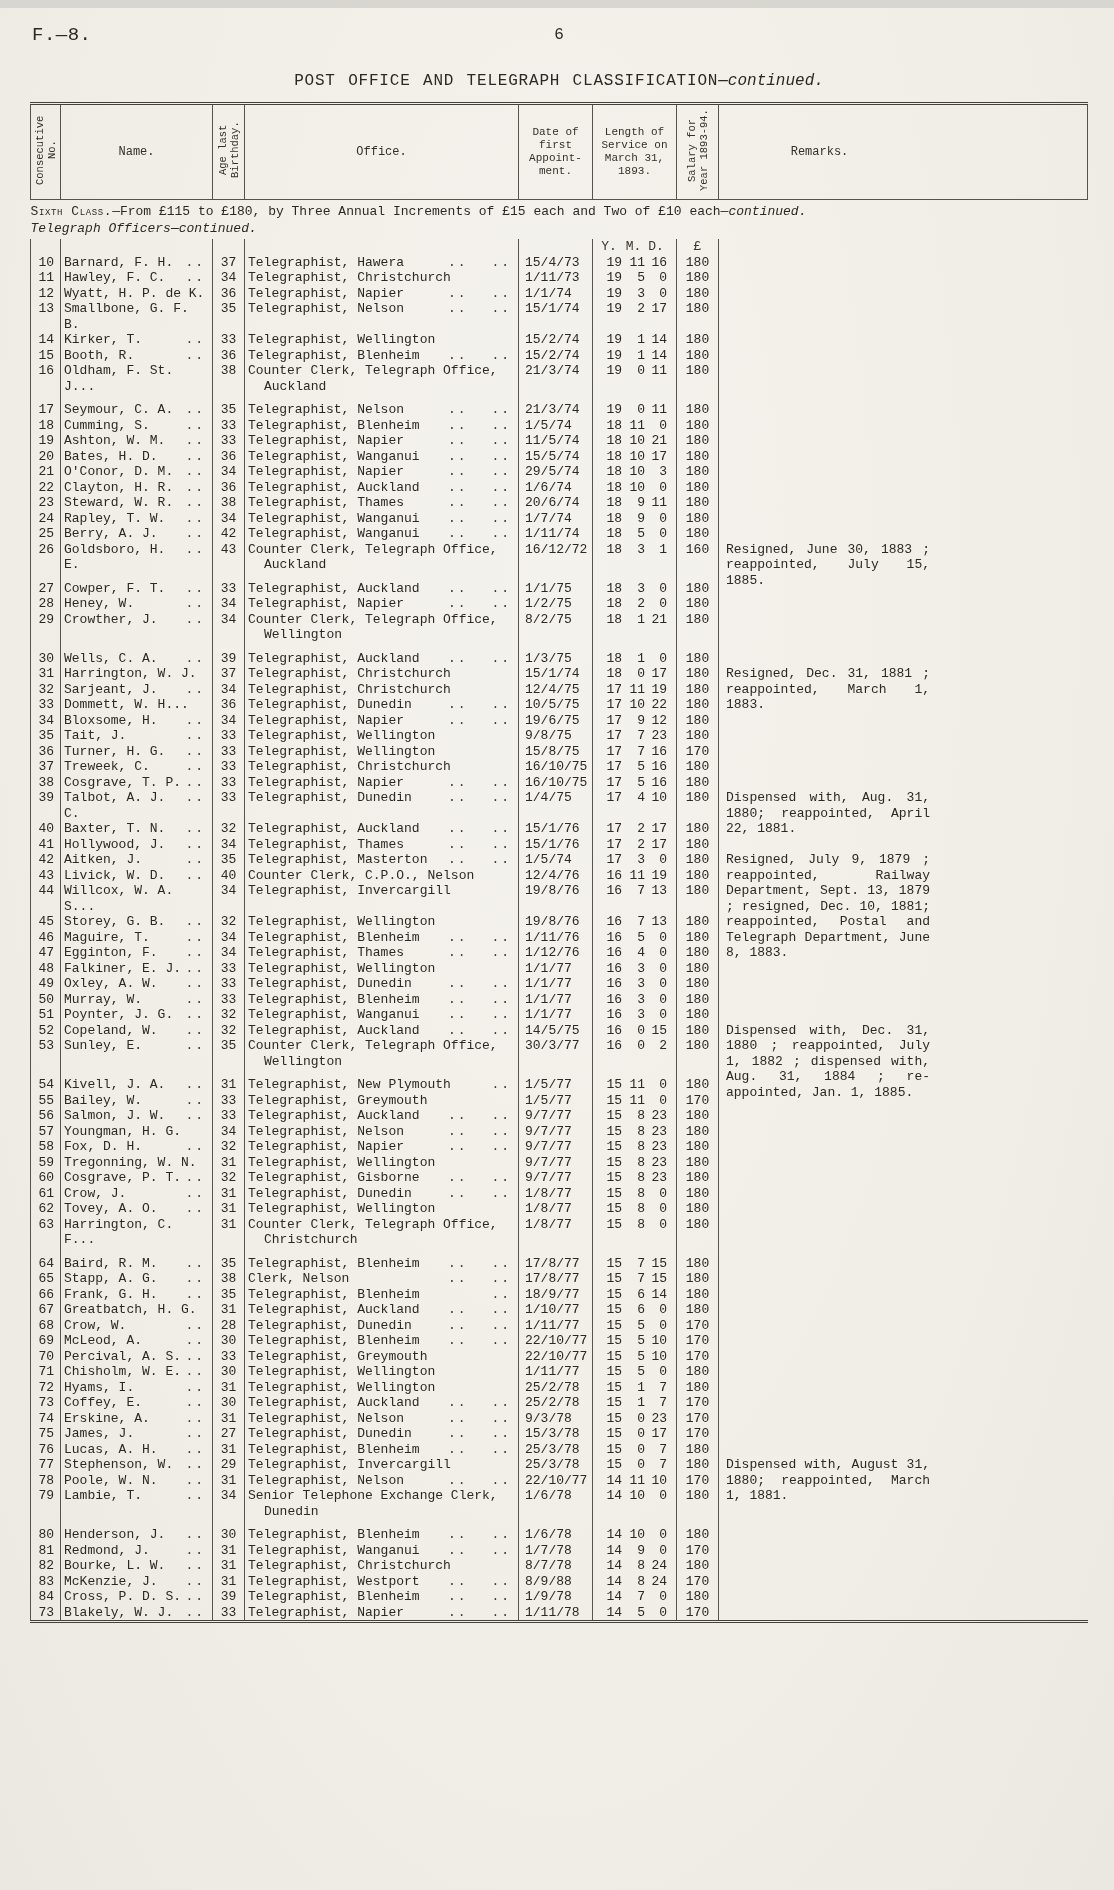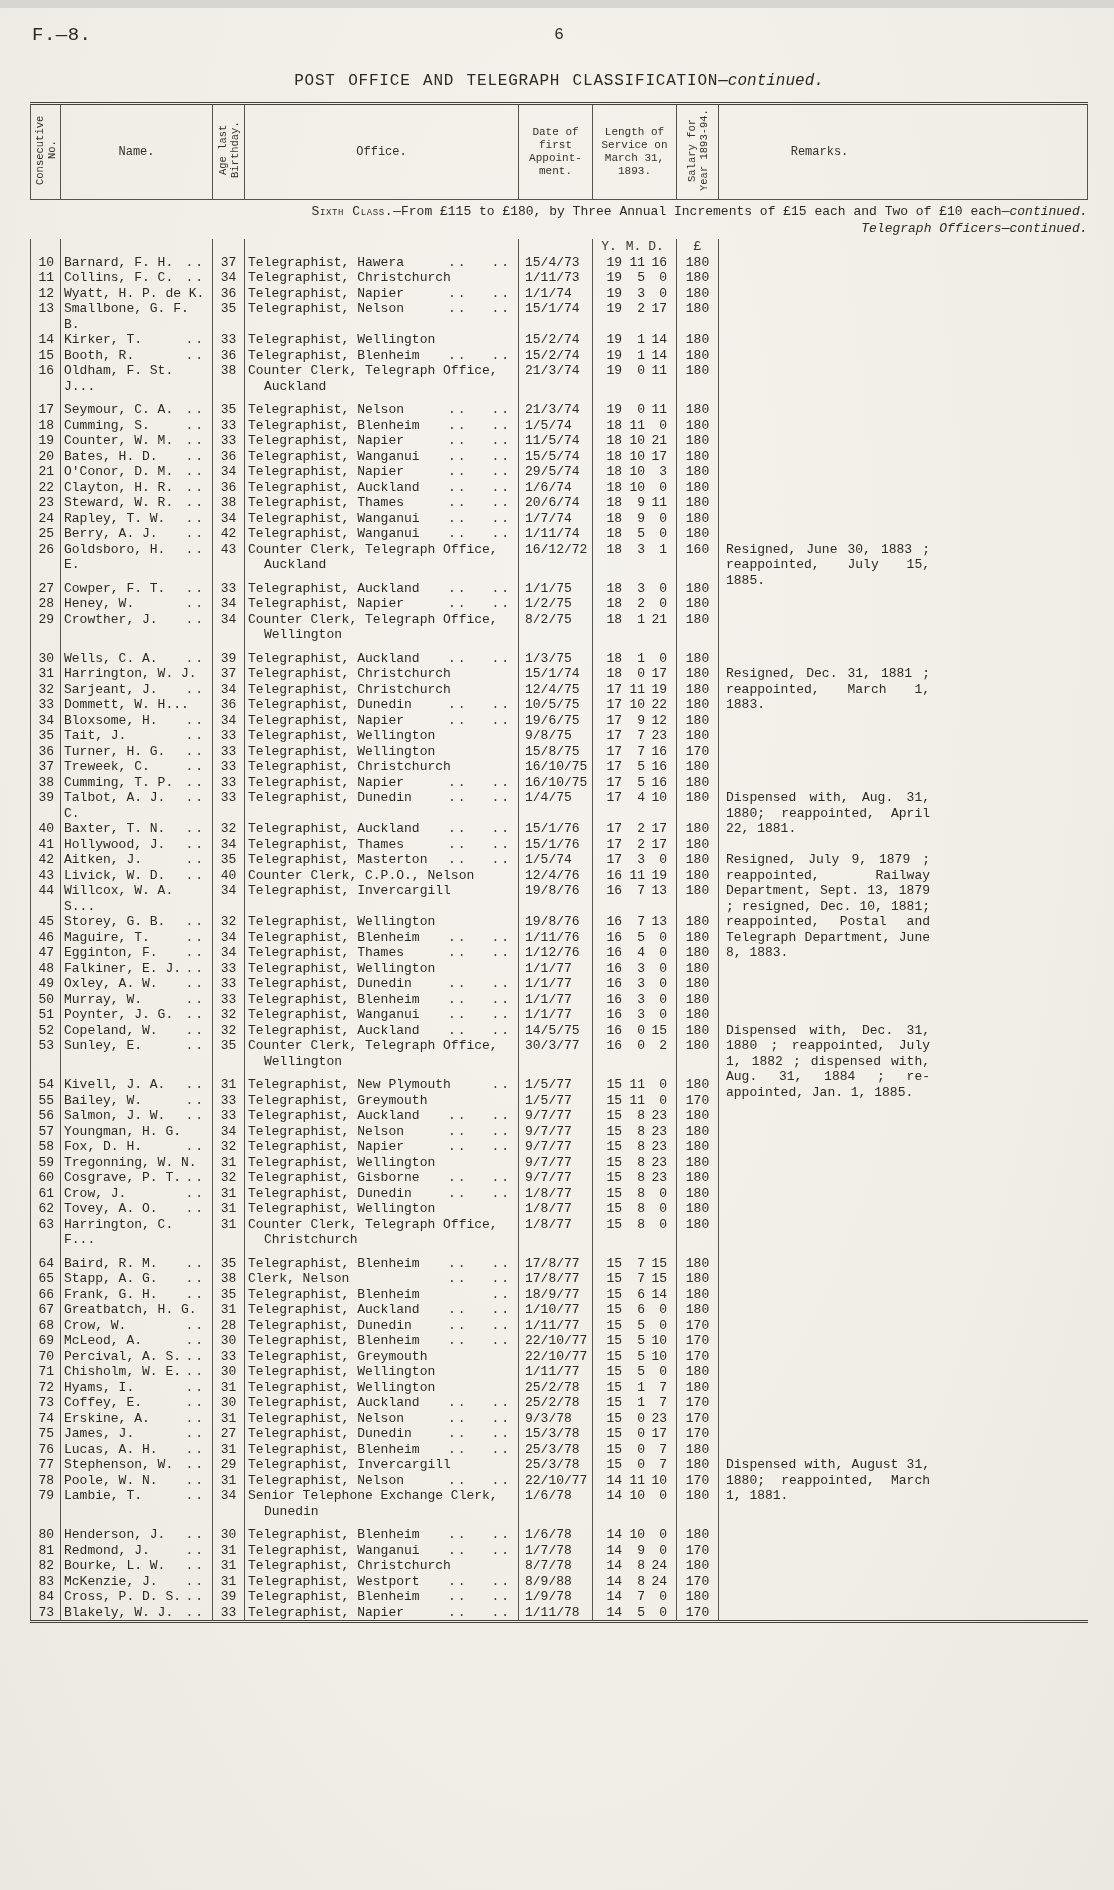--- a/index.html
+++ b/index.html
@@ -28,21 +28,21 @@
     border: 1px solid #56534b; border-top: 3px double #44413a;
     font-size: 11px; line-height: 13px; text-align: center; vertical-align: middle;
     height: 94px; padding: 2px 3px; color: #33302a;
   }
   .classification thead th.h-name, .classification thead th.h-office, .classification thead th.h-remarks { font-size: 12px; }
   .classification thead th.h-remarks { padding-right: 170px; }
   .rot { writing-mode: vertical-rl; transform: rotate(180deg); display: inline-block;
     max-height: 88px; font-size: 10.5px; line-height: 12px; }
 
   .classification tbody td { font-size: 13px; line-height: 15.5px; vertical-align: top; }
-  .heading-row td { border: none; text-align: right; padding: 4px 0 1px; font-size: 13.5px; }
+  .heading-row td { border: none; text-align: left; padding: 4px 0 1px; font-size: 13.5px; }
   .subheading-row td { padding: 0 0 3px; font-size: 13px; }
   .unit-row td { border-left: 1px solid #57544c; font-size: 10.5px; line-height: 13px; color: #3a372f; }
   tr.data td { border-left: 1px solid #57544c; }
 
   .c-no { text-align: right; padding-right: 6px !important; }
   .c-age { text-align: center; }
   .c-date { padding-left: 6px !important; }
   .c-sal { text-align: center; }
   .c-svc span { display: inline-block; text-align: right; }
   .svc-y { width: 26px; } .svc-m { width: 23px; } .svc-d { width: 22px; }
@@ -129,21 +129,21 @@
           </td>
           <td class="c-date">15/4/73</td>
           <td class="c-svc"><span class="svc-y">19</span><span class="svc-m">11</span><span class="svc-d">16</span></td>
           <td class="c-sal">180</td>
           <td class="c-rem"></td>
         </tr>
         <tr class="data">
           <td class="c-no">11</td>
           <td class="c-name">
             <div class="nm">
-              <span>Collins, F. C.</span>
+              <span>Hawley, F. C.</span>
               <span class="dots">..</span>
             </div>
           </td>
           <td class="c-age">34</td>
           <td class="c-office">
             <div class="of">
               <span>Telegraphist, Christchurch</span>
               <span class="dots"></span>
             </div>
           </td>
@@ -290,21 +290,21 @@
           </td>
           <td class="c-date">1/5/74</td>
           <td class="c-svc"><span class="svc-y">18</span><span class="svc-m">11</span><span class="svc-d">0</span></td>
           <td class="c-sal">180</td>
           <td class="c-rem"></td>
         </tr>
         <tr class="data">
           <td class="c-no">19</td>
           <td class="c-name">
             <div class="nm">
-              <span>Counter, W. M.</span>
+              <span>Ashton, W. M.</span>
               <span class="dots">..</span>
             </div>
           </td>
           <td class="c-age">33</td>
           <td class="c-office">
             <div class="of">
               <span>Telegraphist, Napier</span>
               <span class="dots">.. ..</span>
             </div>
           </td>
@@ -673,21 +673,21 @@
           </td>
           <td class="c-date">16/10/75</td>
           <td class="c-svc"><span class="svc-y">17</span><span class="svc-m">5</span><span class="svc-d">16</span></td>
           <td class="c-sal">180</td>
           <td class="c-rem"></td>
         </tr>
         <tr class="data">
           <td class="c-no">38</td>
           <td class="c-name">
             <div class="nm">
-              <span>Cumming, T. P.</span>
+              <span>Cosgrave, T. P.</span>
               <span class="dots">..</span>
             </div>
           </td>
           <td class="c-age">33</td>
           <td class="c-office">
             <div class="of">
               <span>Telegraphist, Napier</span>
               <span class="dots">.. ..</span>
             </div>
           </td>

